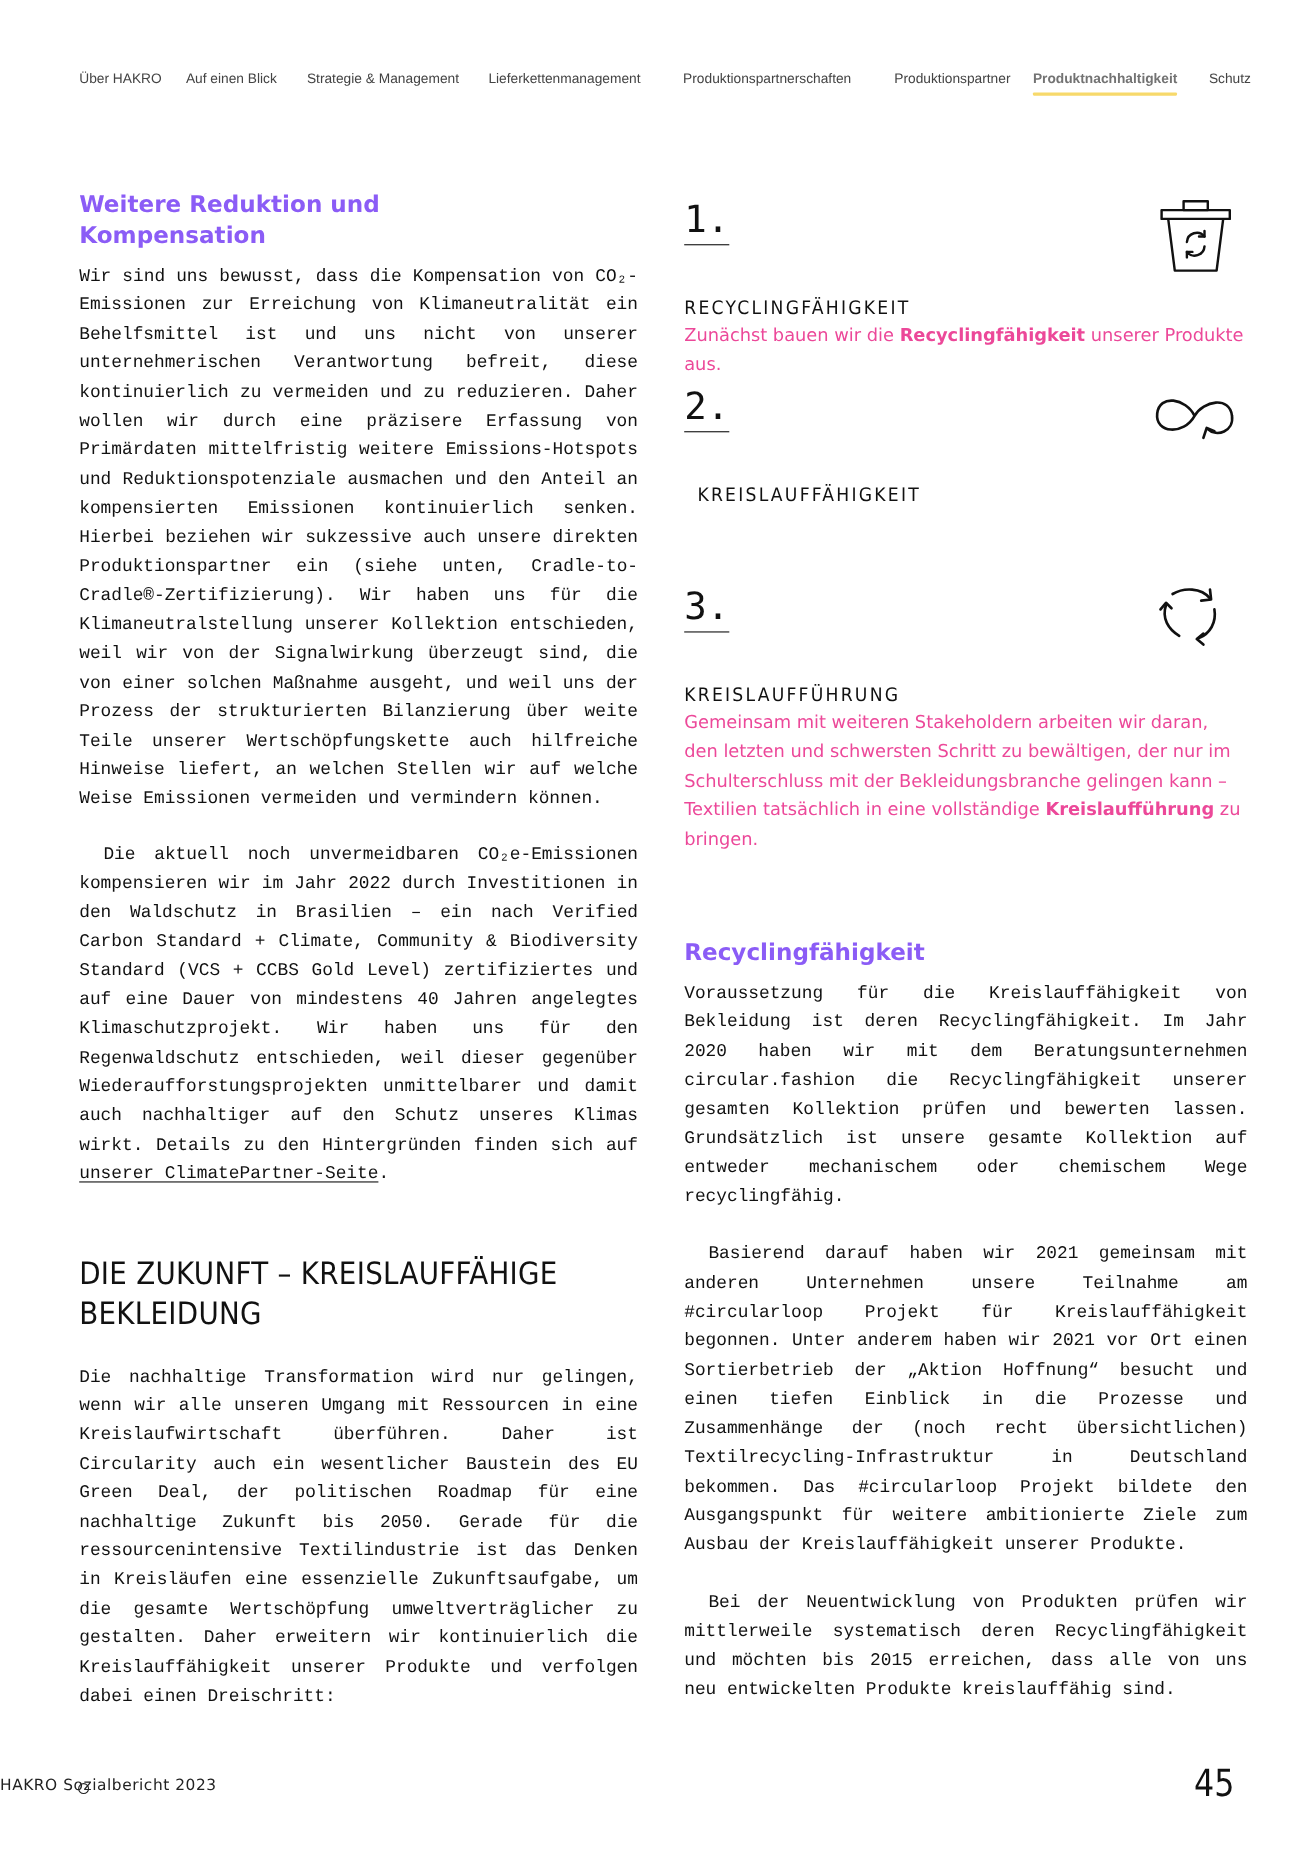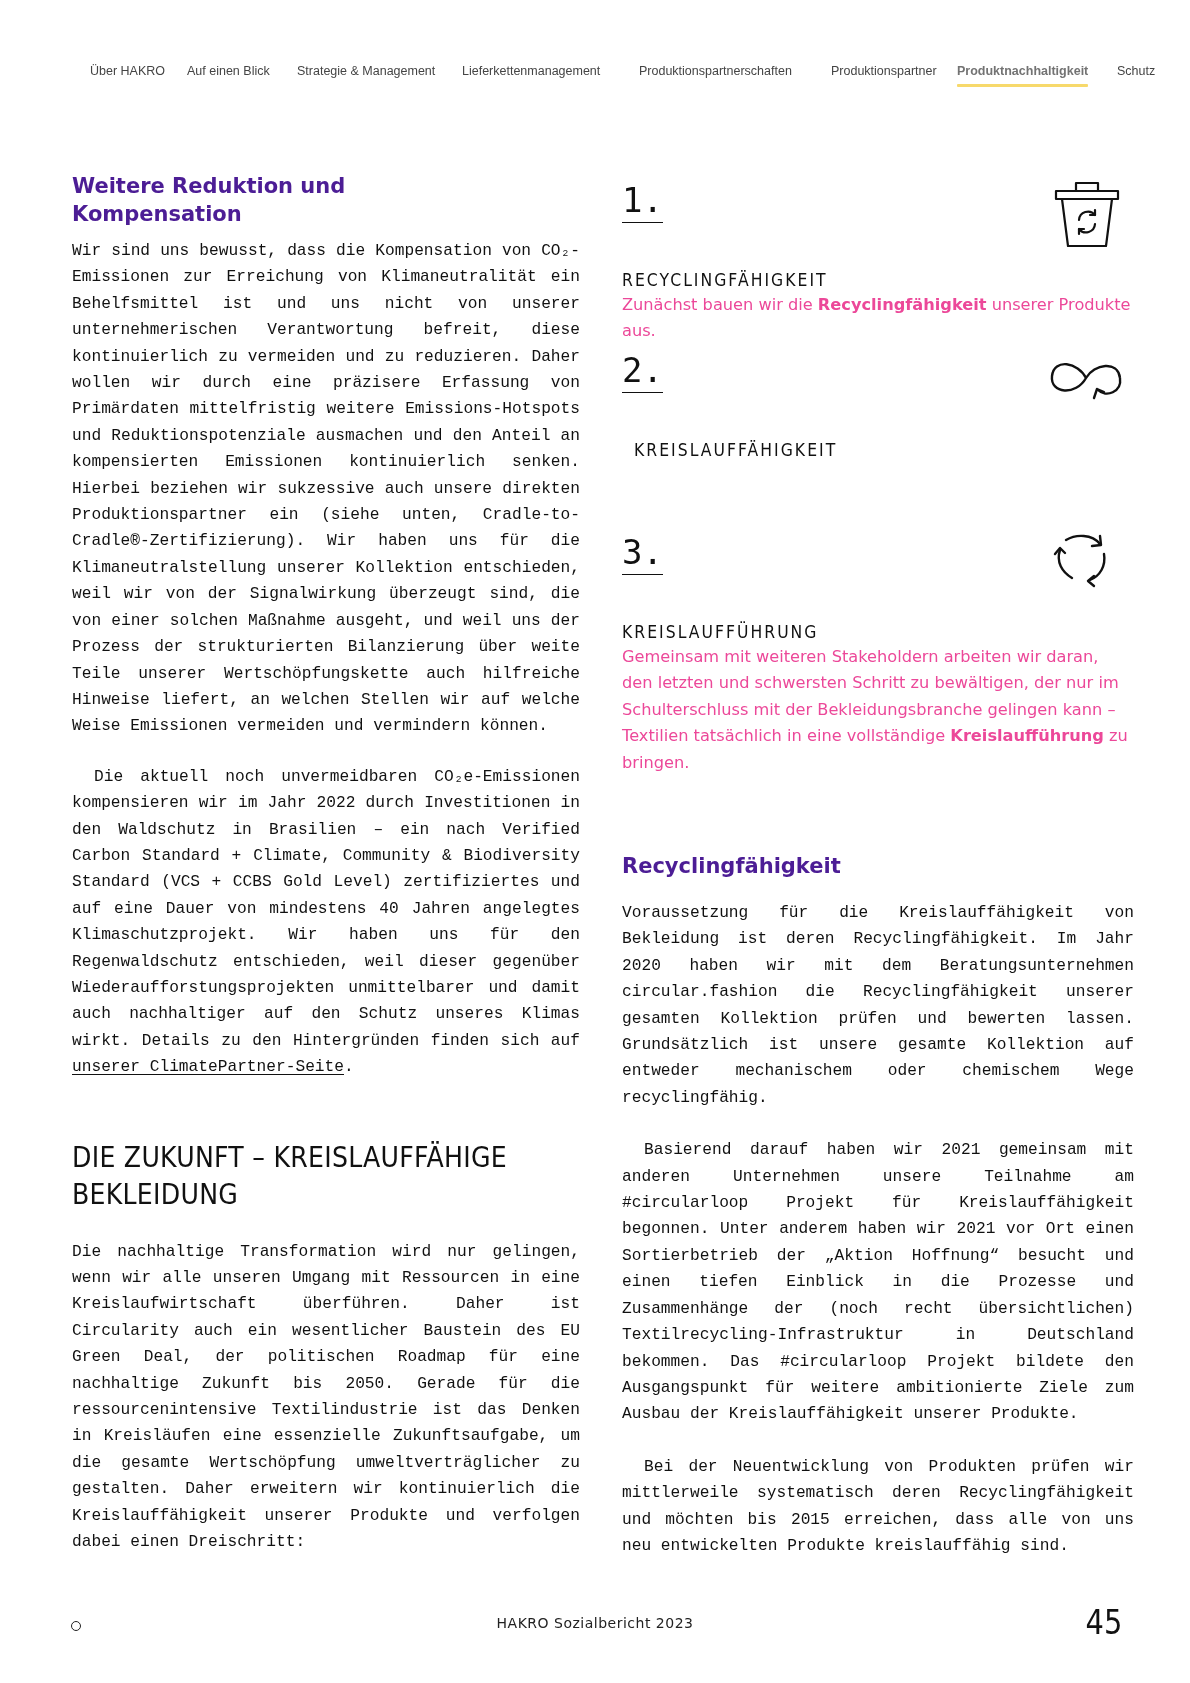--- a/index.html
+++ b/index.html
@@ -1,44 +1,44 @@
 <!DOCTYPE html>
 <html><head>
 <meta charset="utf-8">
 <style>
   * { box-sizing: border-box; margin: 0; padding: 0; }
   html, body { width: 1190px; height: 1683px; background: #ffffff; }
   body { position: relative; font-family: "DejaVu Sans", sans-serif; color: #111; overflow: hidden; }
 
-  .topnav { position: absolute; top: 64px; left: 72px; right: 60px; height: 30px; margin-left: 18px; }
+  .topnav { position: absolute; top: 64px; left: 72px; right: 60px; height: 30px; }
   .nav-item { position: absolute; top: 0; font-family: "Liberation Sans", sans-serif; font-size: 12.5px; color: #444; white-space: nowrap; cursor: pointer; }
   .nav-item.active { color: #737373; font-weight: bold; }
   .nav-item.active::after { content: ""; position: absolute; left: 0; right: 0; top: 20px; height: 3px; background: #f7d96b; border-radius: 1px; }
 
   .col { position: absolute; }
   .col-left { left: 72px; top: 172px; width: 508px; }
   .col-right { left: 622px; top: 180px; width: 512px; }
 
-  .h-bold { font-family: "DejaVu Sans", sans-serif; font-weight: bold; font-size: 21px; line-height: 28px; color: #4c1d95; }
+  .h-bold { font-family: "DejaVu Sans", sans-serif; font-weight: bold; font-size: 21px; line-height: 28px; color: #8b5cf6; }
   .body-text { font-family: Liberation Mono, monospace; font-size: 16.2px; line-height: 26.4px; color: #111; text-align: justify; hyphens: manual; }
   .body-text.indent { text-indent: 22px; }
   .link { text-decoration: underline; text-underline-offset: 3px; color: #111; cursor: pointer; }
 
   .h-upper { font-family: "DejaVu Sans", sans-serif; font-weight: normal; font-size: 28px; line-height: 37px; letter-spacing: 0.3px; color: #111; transform: scaleX(0.9); transform-origin: left; }
 
   .step { position: relative; }
   .step-num { font-family: "DejaVu Sans Mono", monospace; font-size: 34px; line-height: 40px; color: #111; display: inline-block; border-bottom: 1.5px solid #111; padding-bottom: 2px; }
   .step-icon { position: absolute; right: 0; top: -4px; }
   .step-title { font-family: "DejaVu Sans", sans-serif; font-size: 17px; letter-spacing: 2.2px; color: #111; line-height: 24px; transform: scaleX(0.92); transform-origin: left; white-space: nowrap; }
   .step-text { font-family: "DejaVu Sans", sans-serif; font-size: 16.2px; line-height: 26.4px; color: #ec4899; }
   .step-text b { font-weight: bold; }
 
   .footer { position: absolute; left: 0; right: 0; top: 1600px; height: 50px; }
   .footer-circle { position: absolute; left: 71px; top: 21px; width: 10px; height: 10px; border: 1.5px solid #222; border-radius: 50%; }
-  .footer-title { position: absolute; left: 0; right: 0; top: 15px; text-align: center; font-family: "DejaVu Sans", sans-serif; font-size: 14px; letter-spacing: 0.5px; color: #222; }
+  .footer-title { position: absolute; left: 0; right: 0; top: 15px; text-align: left; font-family: "DejaVu Sans", sans-serif; font-size: 14px; letter-spacing: 0.5px; color: #222; }
   .footer-page { position: absolute; right: 68px; top: 2px; font-family: "DejaVu Sans", sans-serif; font-size: 34px; color: #111; transform: scaleX(0.85); transform-origin: right; }
 </style>
 </head>
 <body>
 
 <nav class="topnav">
   <span class="nav-item" style="left:0px">Über HAKRO</span>
   <span class="nav-item" style="left:97px">Auf einen Blick</span>
   <span class="nav-item" style="left:207px">Strategie &amp; Management</span>
   <span class="nav-item" style="left:372px">Lieferkettenmanagement</span>
@@ -102,21 +102,21 @@
         <path d="M3 22 L8 16 L13 21"></path>
       </svg>
     </span>
     <div style="position:absolute; top:88px; left:0; right:0">
       <div class="step-title">KREISLAUFFÜHRUNG</div>
       <div class="step-text"><span>Gemeinsam mit weiteren Stakeholdern arbeiten wir daran, den letzten und schwersten Schritt zu bewältigen, der nur im Schulterschluss mit der Bekleidungsbranche gelingen kann – Textilien tatsächlich in eine vollständige </span><b>Kreislaufführung</b><span> zu bringen.</span></div>
     </div>
   </div>
 
   <h2 class="h-bold" style="margin-top:0px">Recyclingfähigkeit</h2>
-  <p class="body-text" style="margin-top:20px">Voraussetzung für die Kreislauffähigkeit von Bekleidung ist deren Recyclingfähigkeit. Im Jahr 2020 haben wir mit dem Beratungsunternehmen circular.fashion die Recyclingfähigkeit unserer gesamten Kollektion prüfen und bewerten lassen. Grundsätzlich ist unsere gesamte Kollektion auf entweder mechanischem oder chemischem Wege recyclingfähig.</p>
+  <p class="body-text" style="margin-top:10px">Voraussetzung für die Kreislauffähigkeit von Bekleidung ist deren Recyclingfähigkeit. Im Jahr 2020 haben wir mit dem Beratungsunternehmen circular.fashion die Recyclingfähigkeit unserer gesamten Kollektion prüfen und bewerten lassen. Grundsätzlich ist unsere gesamte Kollektion auf entweder mechanischem oder chemischem Wege recyclingfähig.</p>
   <p class="body-text indent" style="margin-top:26px">Basierend darauf haben wir 2021 gemeinsam mit anderen Unternehmen unsere Teilnahme am #circularloop Projekt für Kreislauffähigkeit begonnen. Unter anderem haben wir 2021 vor Ort einen Sortierbetrieb der „Aktion Hoffnung“ besucht und einen tiefen Einblick in die Prozesse und Zusammenhänge der (noch recht übersichtlichen) Textilrecycling-Infrastruktur in Deutschland bekommen. Das #circularloop Projekt bildete den Ausgangspunkt für weitere ambitionierte Ziele zum Ausbau der Kreislauffähigkeit unserer Produkte.</p>
   <p class="body-text indent" style="margin-top:26px">Bei der Neuentwicklung von Produkten prüfen wir mittlerweile systematisch deren Recyclingfähigkeit und möchten bis 2015 erreichen, dass alle von uns neu entwickelten Produkte kreislauffähig sind.</p>
 </section>
 
 <footer class="footer">
   <span class="footer-circle"></span>
   <div class="footer-title">HAKRO Sozialbericht 2023</div>
   <div class="footer-page">45</div>
 </footer>
 

